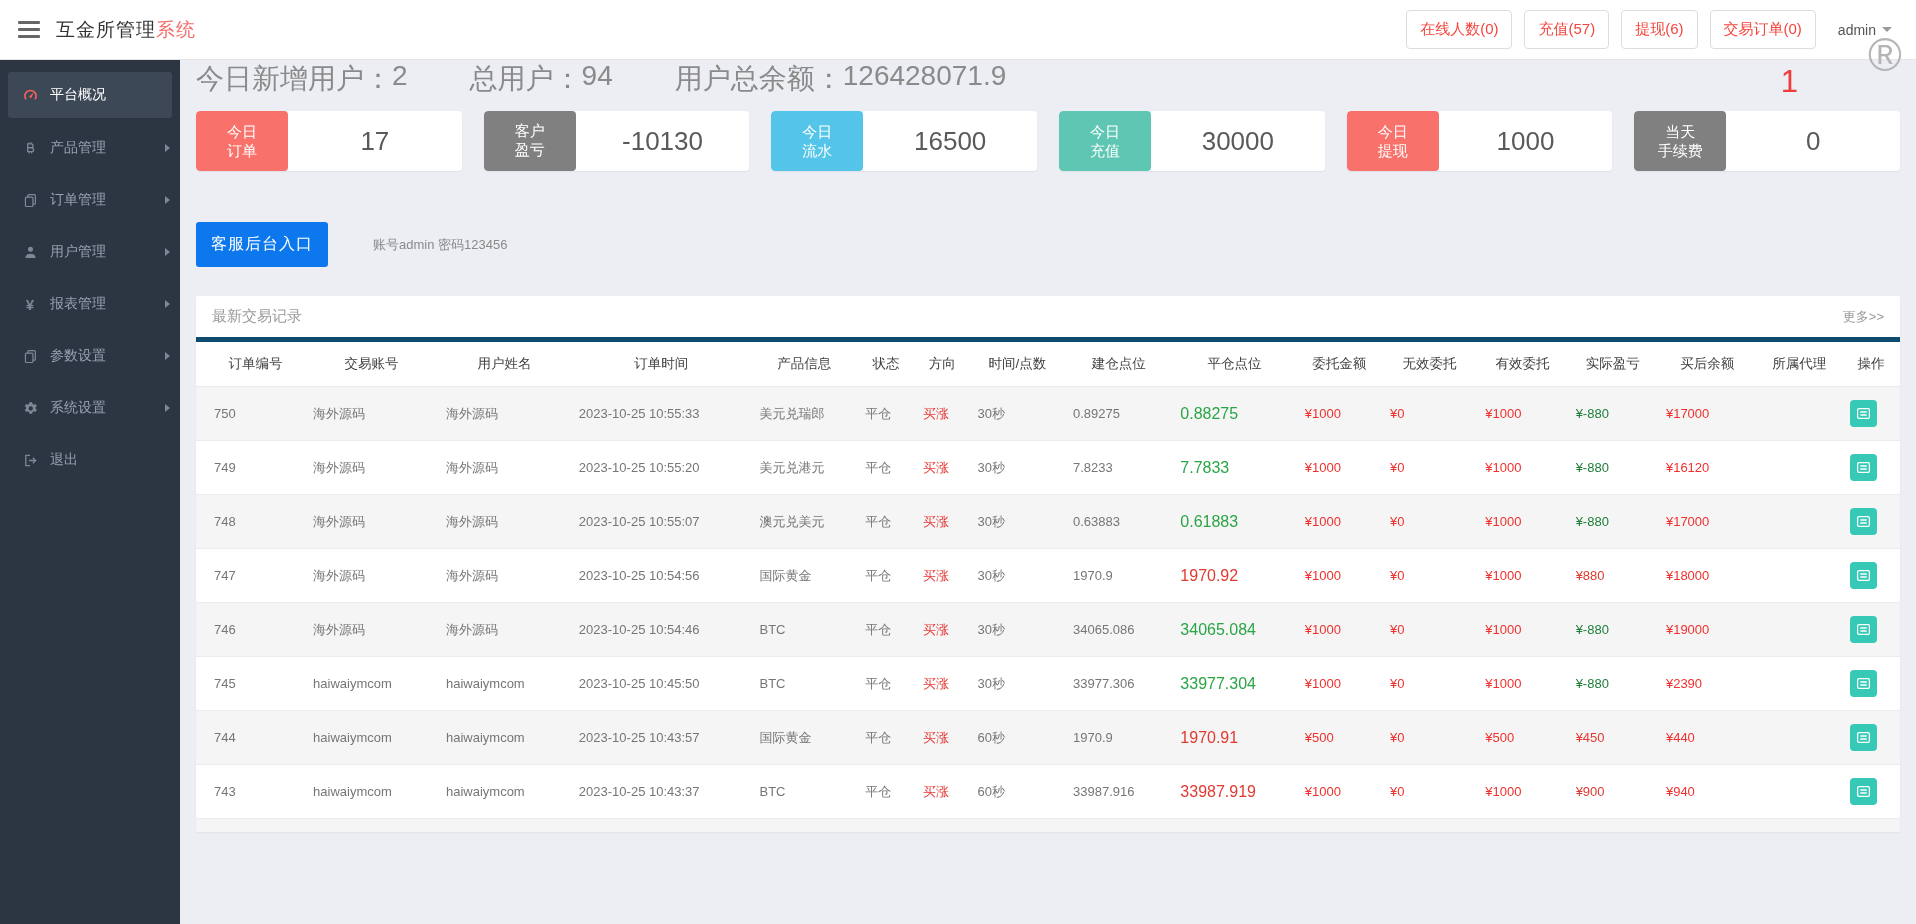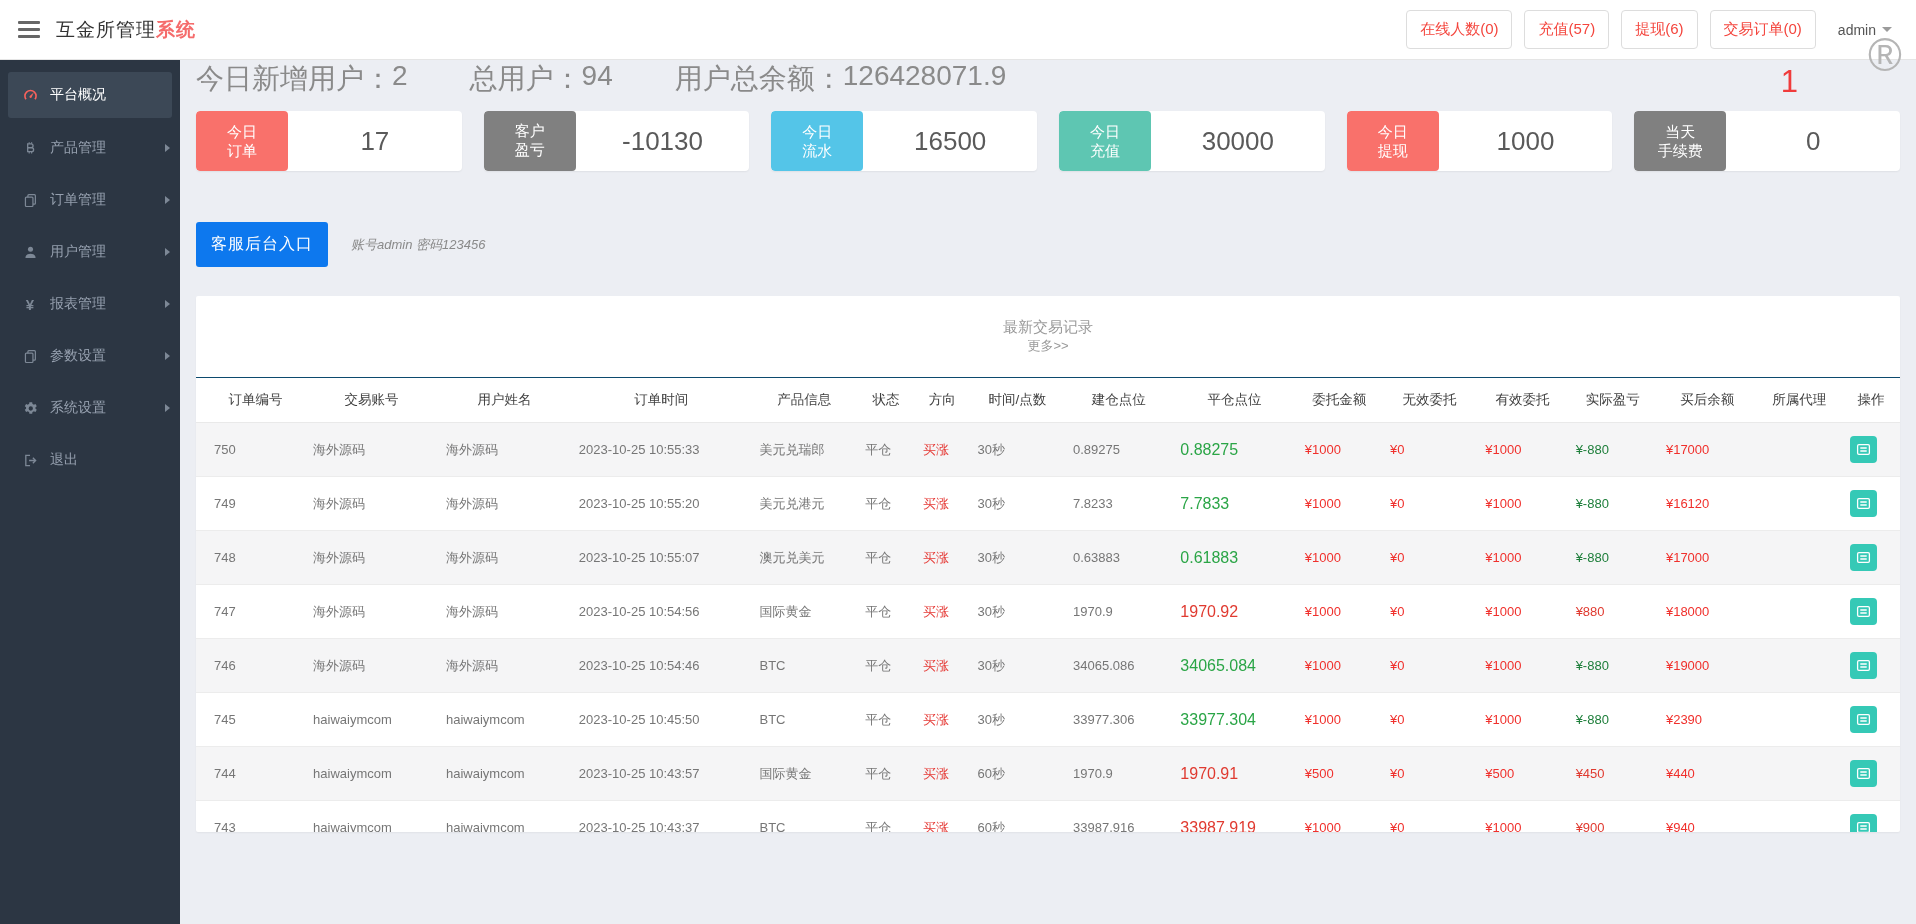--- a/index.html
+++ b/index.html
@@ -5,21 +5,21 @@
   * { margin:0; padding:0; box-sizing:border-box; }
   html,body { width:1916px; height:924px; overflow:hidden; background:#eceef3;
     font-family:"Liberation Sans","DejaVu Sans",sans-serif; }
 
   
   .header { position:absolute; left:0; top:0; width:100%; height:60px; background:#fff;
     border-bottom:1px solid #e5e5e5; display:flex; align-items:center; padding:0 18px; z-index:10; }
   .hamburger { width:22px; display:flex; flex-direction:column; gap:4px; cursor:pointer; }
   .hamburger span { display:block; height:3px; background:#666; border-radius:1px; }
   .brand { margin-left:16px; font-size:19px; color:#333; letter-spacing:1px; }
-  .brand .accent { color:#f56c6c;font-weight:bold; }
+  .brand .accent { color:#f56c6c; }
   .hspacer { flex:1; }
   .hbtn { border:1px solid #ddd; background:#fff; border-radius:4px; padding:9px 13px;
     color:#f4453d; font-size:15px; margin-left:12px; cursor:pointer;
     font-family:inherit; }
   .user { margin-left:16px; color:#555; font-size:14px; display:flex; align-items:center;
     gap:6px; cursor:pointer; padding:8px 6px; }
   .caret { width:0; height:0; border-left:5px solid transparent; border-right:5px solid transparent;
     border-top:5px solid #9b9b9b; display:inline-block; }
   .rmark { position:absolute; right:14px; top:32px; font-size:46px; line-height:1;
     color:#b5b5b5; z-index:12; }
@@ -44,30 +44,30 @@
   .summary .s-item { display:flex; }
 
   .cards { display:flex; gap:22px; margin-top:13px; }
   .card { flex:1; height:60px; background:#fff; border-radius:4px; display:flex; overflow:hidden;
     box-shadow:0 1px 2px rgba(0,0,0,0.06); }
   .card-label { width:92px; color:#fff; font-size:15px; display:flex; flex-direction:column;
     justify-content:center; align-items:center; line-height:19px; border-radius:4px; }
   .card-value { flex:1; display:flex; align-items:center; justify-content:center;
     font-size:26px; color:#5a5a5a; }
 
-  .service-row { margin-top:51px; display:flex; align-items:center; }
+  .service-row { margin-top:51px; display:flex; align-items:center;gap:34px; }
   .service-btn { background:#0d78ee; color:#fff; border:none; border-radius:3px; font-size:16px;
     padding:12px 15px; cursor:pointer; font-family:inherit; letter-spacing:1px; }
-  .service-account { margin-left:23px; font-size:13px; color:#8a8a8a;font-style:italic; }
+  .service-account { margin-left:11px; font-size:13px; color:#8a8a8a; }
 
   
   .panel { margin-top:29px; background:#fff; border-radius:2px; height:536px; overflow:hidden;
     box-shadow:0 1px 2px rgba(0,0,0,0.05); }
   .panel-head { display:flex; justify-content:space-between; align-items:center;
-    padding:22px 16px; border-bottom:1px solid #0c4a6e;flex-direction:column; }
+    padding:11px 16px; border-bottom:5px solid #0c4a6e; }
   .panel-title { font-size:15px; color:#9a9a9a; }
   .more-link { font-size:13px; color:#999; cursor:pointer; text-decoration:none; }
 
   table { width:100%; border-collapse:collapse; table-layout:fixed; }
   th { text-align:center; font-weight:400; font-size:13.5px; color:#3f3f3f; padding:13px 8px;
     border-bottom:1px solid #e9e9e9; white-space:nowrap; overflow:hidden; }
   td { text-align:left; font-size:13px; color:#767676; padding:13px 8px;
     border-top:1px solid #ececec; white-space:nowrap; overflow:hidden; }
   th:first-child, td:first-child { padding-left:18px; }
   tbody tr:nth-child(odd) { background:#f5f5f6; }

